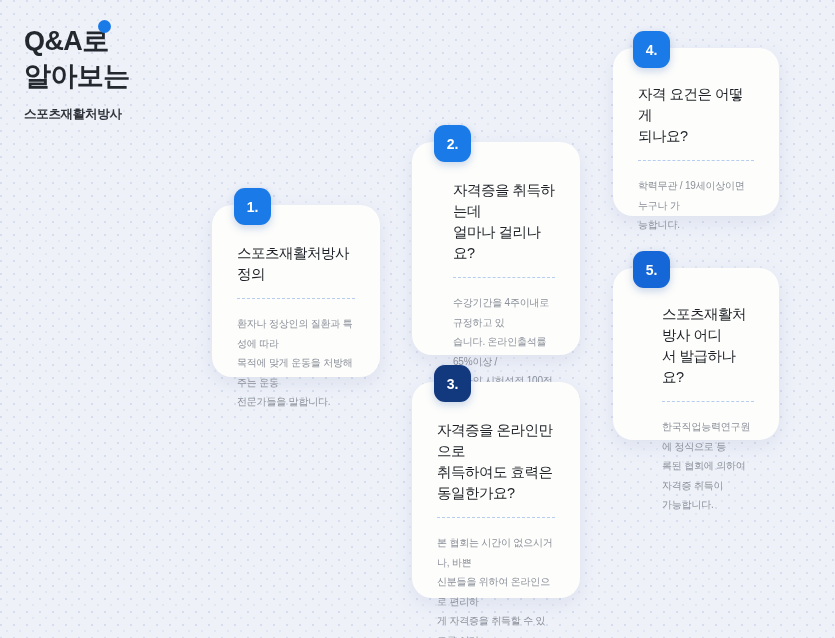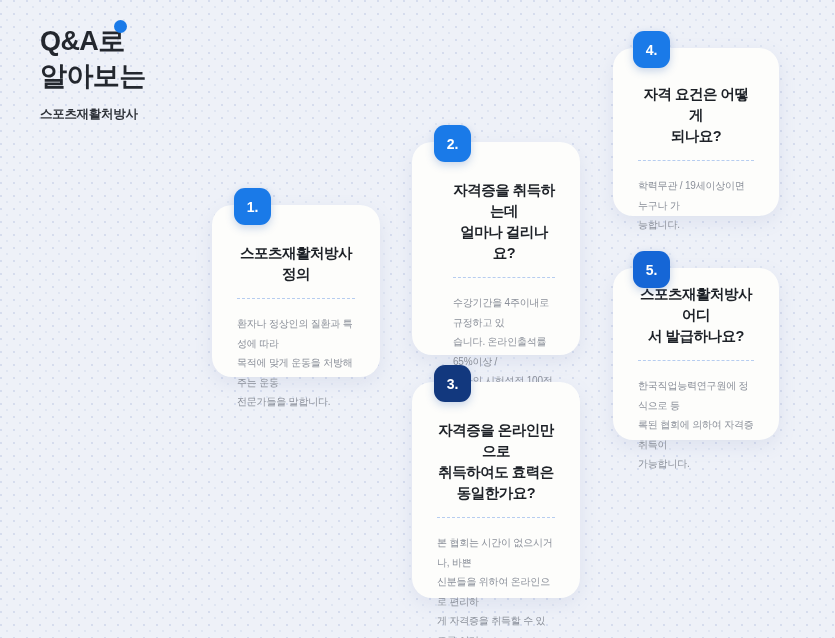--- a/index.html
+++ b/index.html
@@ -24,21 +24,21 @@
     background-image:
       radial-gradient(circle at 1px 1px, rgba(160,175,215,0.30) 1px, transparent 1.4px),
       radial-gradient(circle at 1px 1px, rgba(160,175,215,0.18) 1px, transparent 1.4px);
     background-size: 13px 13px, 13px 13px;
     background-position: 0 0, 6px 6px;
   }
 
   
   .headline {
     position: absolute;
-    left: 40px;
+    left: 24px;
     top: 24px;
     width: 290px;
   }
   .headline-dot {
     position: absolute;
     left: 74px;
     top: -4px;
     width: 13px;
     height: 13px;
     border-radius: 50%;
@@ -79,26 +79,25 @@
     color: #ffffff;
     font-size: 14px;
     font-weight: bold;
     display: flex;
     align-items: center;
     justify-content: center;
     box-shadow: 0 3px 8px rgba(40,90,180,0.25);
   }
   .card-title {
     font-size: 14.5px;
-    font-weight: bold;
+    font-weight: normal;
     color: #1d2127;
     line-height: 1.45;
     letter-spacing: -0.5px;
     white-space: pre-line;
-    text-align: center;
   }
   .divider {
     height: 0;
     border-top: 1px dashed #b6cdf0;
     margin: 13px 0 0 0;
   }
   .card-body {
     margin-top: 15px;
     font-size: 10px;
     color: #8a8f99;
@@ -119,21 +118,21 @@
   #card-3 { left: 412px; top: 382px; width: 168px; height: 216px; }
   #card-3 .badge { left: 22px; top: -17px; }
   #card-3 .card-inner { padding-top: 38px; }
 
   #card-4 { left: 613px; top: 48px; width: 166px; height: 168px; }
   #card-4 .badge { left: 20px; top: -17px; }
   #card-4 .card-inner { padding-top: 36px; }
 
   #card-5 { left: 613px; top: 268px; width: 166px; height: 172px; }
   #card-5 .badge { left: 20px; top: -17px; }
-  #card-5 .card-inner { padding-top: 16px; }
+  #card-5 .card-inner { padding-top: 36px; margin-left: 24px; }
 </style>
 </head>
 <body>
 
 <div id="page-root">
 
   <div class="headline">
     <span class="headline-dot" style="background-color: rgb(26, 122, 232);"></span>
     <div class="headline-line">Q&amp;A로</div>
     <div class="headline-line">알아보는</div>

